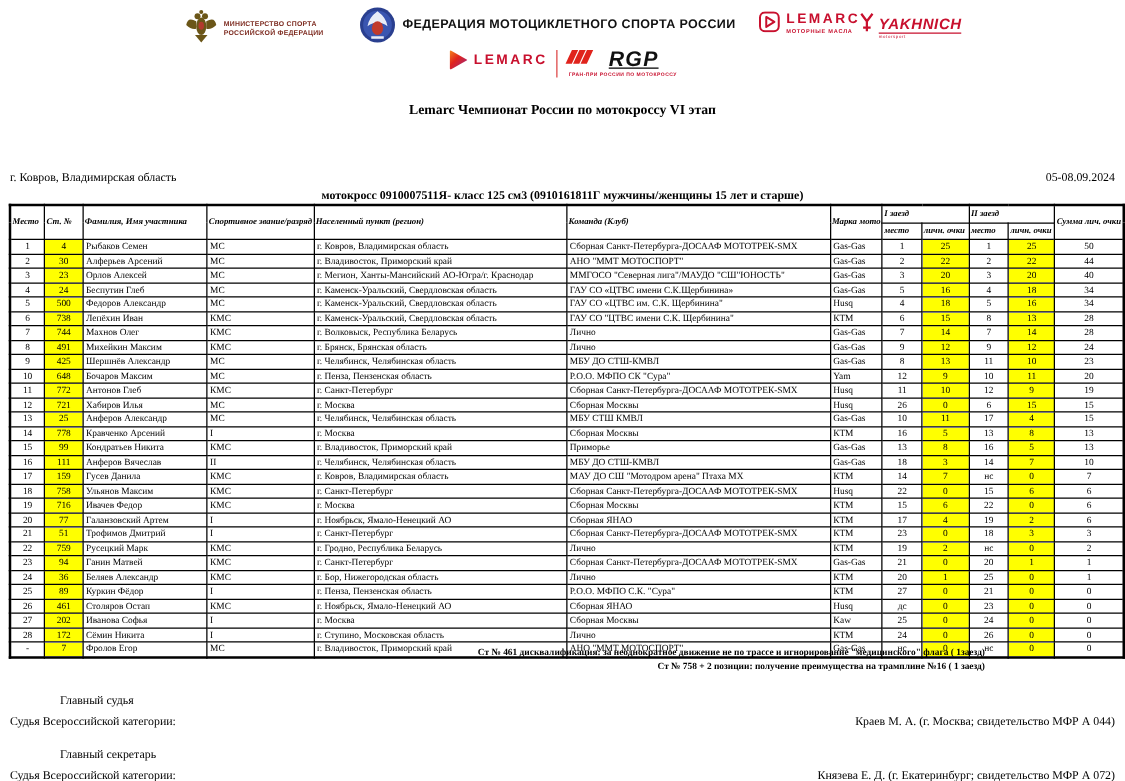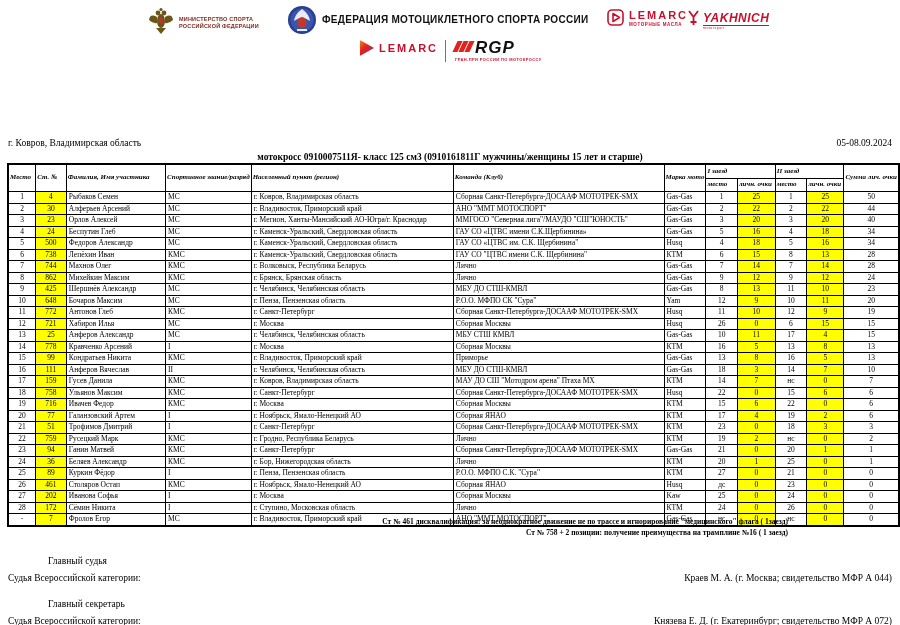--- a/index.html
+++ b/index.html
@@ -25,21 +25,21 @@
   .yak-sub{font-family:"Liberation Sans",sans-serif;font-size:3.5px;color:#c8102e;
            border-top:1px solid #c8102e;letter-spacing:.5px;}
 
   #logo-row2{position:absolute;top:38px;left:0;width:900px;height:30px;}
   .lemarc-color{position:absolute;left:358px;top:2px;display:flex;align-items:center;gap:5px;}
   .play-tri{width:16px;height:16px;border-radius:4px;
             background:linear-gradient(135deg,#f7941d 0%,#e0231c 45%,#92278f 100%);
             clip-path:polygon(12% 0,100% 50%,12% 100%);}
   .divider{position:absolute;left:445px;top:2px;width:1px;height:22px;background:#d44;}
   .rgp{position:absolute;left:455px;top:0px;}
-  .rgp-top{display:flex;align-items:center;gap:2px;}
+  .rgp-top{display:flex;align-items:center;gap:14px;text-decoration:underline;}
   .rgp-slash{display:inline-block;width:5px;height:11px;background:#e0231c;transform:skewX(-25deg);margin-right:1px;}
   .rgp-word{font-family:"Liberation Sans",sans-serif;font-weight:bold;font-style:italic;
             font-size:17px;color:#111;letter-spacing:1px;line-height:1;}
   .rgp-sub{font-family:"Liberation Sans",sans-serif;font-weight:bold;font-size:4px;
            color:#c8102e;letter-spacing:.4px;margin-top:1px;text-align:center;}
 
   
   .t-line{position:absolute;left:0;width:900px;text-align:center;font-weight:bold;}
   #title1{top:82px;font-size:11px;}
   #title2{top:96px;font-size:11px;}
@@ -146,20 +146,21 @@
       <div class="rgp-top">
         <span>
           <span class="rgp-slash"></span><span class="rgp-slash"></span><span class="rgp-slash"></span>
         </span>
         <span class="rgp-word">RGP</span>
       </div>
       <div class="rgp-sub">ГРАН-ПРИ РОССИИ ПО МОТОКРОССУ</div>
     </div>
   </div>
 
+  <div id="title1" class="t-line">Lemarc Чемпионат России по мотокроссу VI этап</div>
 
   <div id="meta-row">
     <span id="meta-location">г. Ковров, Владимирская область</span>
     <span id="meta-date">05-08.09.2024</span>
   </div>
   <div id="class-line">мотокросс 0910007511Я- класс 125 см3 (0910161811Г мужчины/женщины 15 лет и старше)</div>
 
   <table id="results">
     <colgroup>
       <col style="width:30px">
@@ -289,21 +290,21 @@
           <td class="l">Лично</td>
           <td class="l">Gas-Gas</td>
           <td class="c">7</td>
           <td class="c hl">14</td>
           <td class="c">7</td>
           <td class="c hl">14</td>
           <td class="c">28</td>
         </tr>
         <tr>
           <td class="c">8</td>
-          <td class="c hl">862</td>
+          <td class="c hl">491</td>
           <td class="l">Михейкин Максим</td>
           <td class="l">КМС</td>
           <td class="l">г. Брянск, Брянская область</td>
           <td class="l">Лично</td>
           <td class="l">Gas-Gas</td>
           <td class="c">9</td>
           <td class="c hl">12</td>
           <td class="c">9</td>
           <td class="c hl">12</td>
           <td class="c">24</td>

